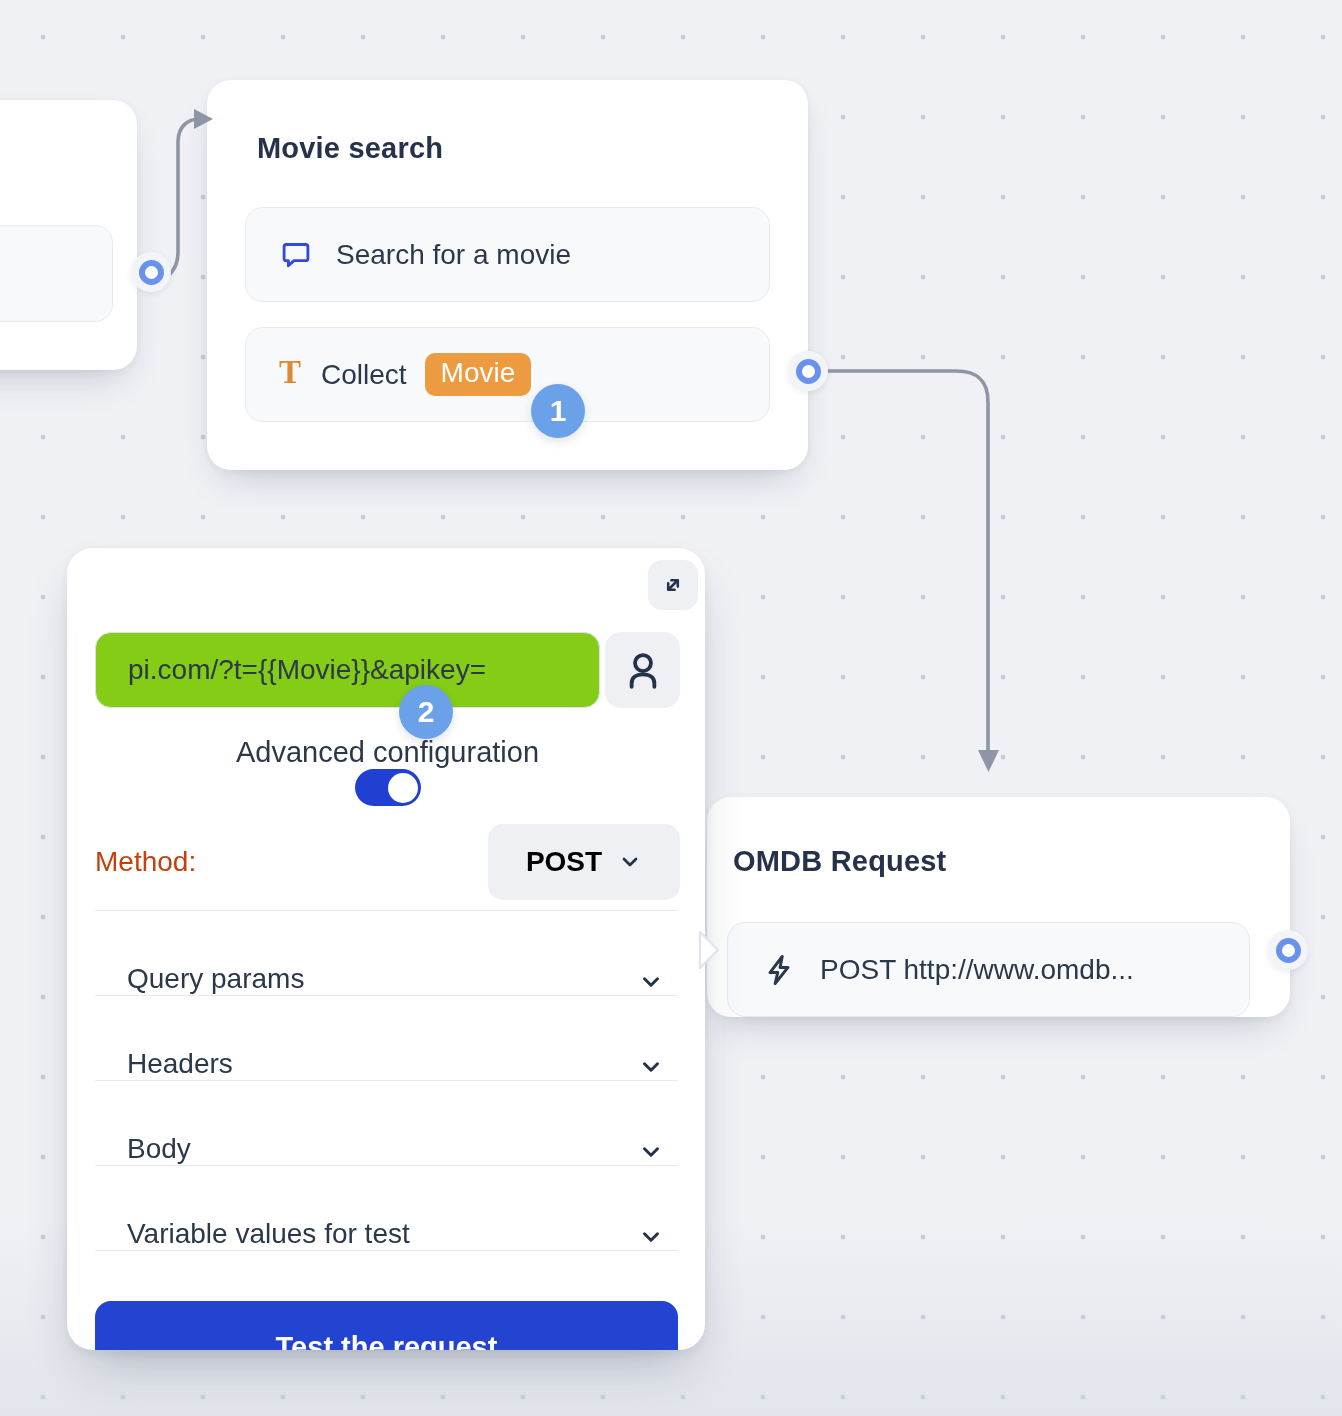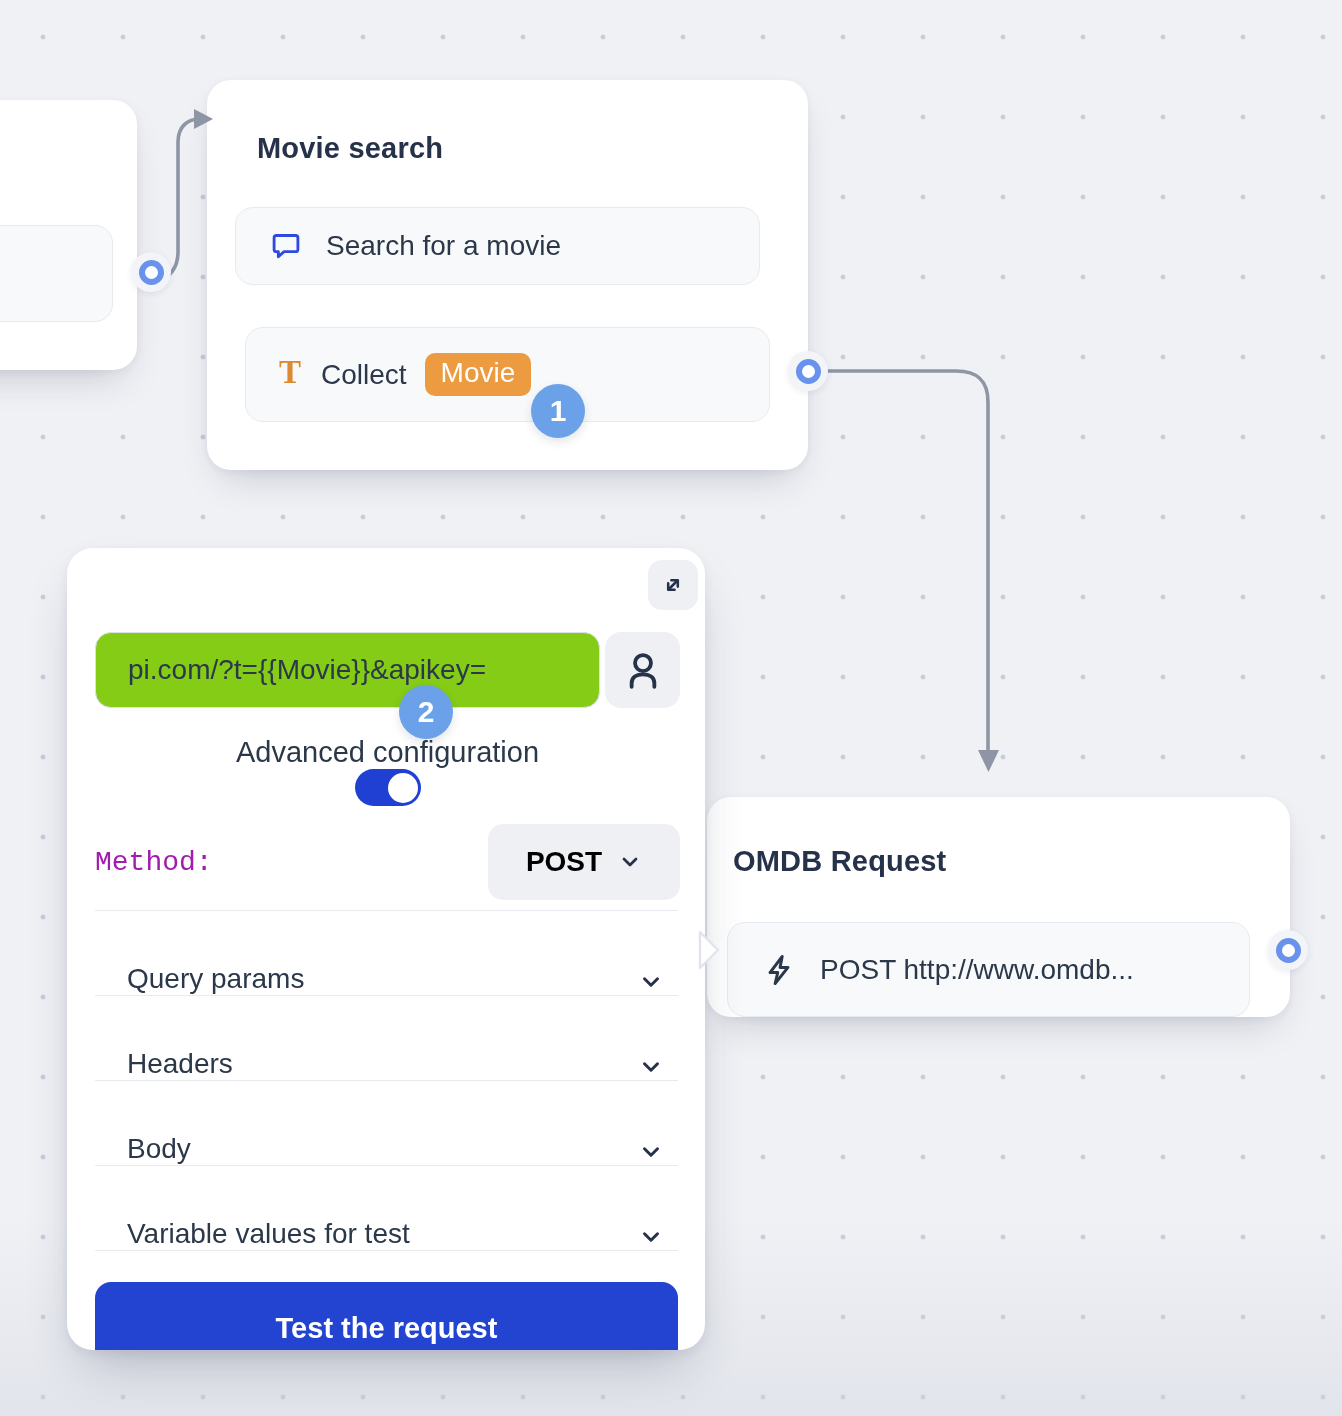--- a/index.html
+++ b/index.html
@@ -68,34 +68,34 @@
     font-family:"Liberation Sans","DejaVu Sans",sans-serif;
   }
   .user-btn{left:538px;top:84px;width:75px;height:76px;border-radius:16px;}
   .adv-row{position:absolute;left:28px;top:188px;width:585px;height:60px;display:flex;align-items:center;flex-direction:column;}
   .adv-label{font-size:29px;color:#2b3849;}
   .toggle{
     width:66px;height:37px;border-radius:19px;background:#2040d3;position:relative;cursor:pointer;flex:0 0 auto;
   }
   .toggle-knob{position:absolute;top:3.5px;left:33px;width:30px;height:30px;border-radius:50%;background:#fff;}
   .method-row{position:absolute;left:28px;top:276px;width:585px;height:76px;display:flex;align-items:center;justify-content:space-between;}
-  .method-label{font-size:28px;color:#a21caf;font-family:Liberation Mono, monospace;}
+  .method-label{font-size:28px;color:#c2410c;}
   .method-select{
     width:192px;height:76px;background:#eef0f3;border-radius:15px;border:none;cursor:pointer;
     display:flex;align-items:center;justify-content:center;gap:16px;
     font-size:28px;font-weight:600;color:#000000;
   }
   .sections{position:absolute;left:28px;top:362px;width:583px;border-top:1.5px solid #e8eaee;}
   .section-row{
     height:84px;border-bottom:1.5px solid #e8eaee;display:flex;align-items:flex-end;justify-content:space-between;
     padding:0 14px 0 32px;cursor:pointer;
   }
   .section-label{font-size:28px;color:#2b3849;}
   .test-btn{
-    position:absolute;left:28px;top:734px;width:583px;height:92px;border:none;border-radius:16px;
+    position:absolute;left:28px;top:753px;width:583px;height:92px;border:none;border-radius:16px;
     background:#2343d1;color:#fff;font-size:29px;font-weight:600;cursor:pointer;
     font-family:"Liberation Sans","DejaVu Sans",sans-serif;
   }
   .caret{position:absolute;z-index:5;}
 </style>
 </head>
 <body>
 
 <svg class="connectors" width="1342" height="1416" viewBox="0 0 1342 1416">
   <path d="M158 282 C172 276 178 266 178 252 L178 142 C178 127 187 119 200 119" fill="none" stroke="#8e95a4" stroke-width="3.6" stroke-linecap="round"></path>
@@ -107,21 +107,21 @@
 <div class="node" style="left:-170px;top:100px;width:307px;height:270px;">
   <div class="node-item" style="left:-80px;top:125px;width:363px;height:97px;"></div>
 </div>
 <div class="port" style="left:131px;top:252px;">
   <div class="port-ring"></div>
 </div>
 
 <div class="node" style="left:207px;top:80px;width:601px;height:390px;">
   <div class="node-title" style="left:50px;top:52px;">Movie search</div>
 
-  <div class="node-item" style="left:28px;top:127px;width:525px;height:78px;">
+  <div class="node-item" style="left:38px;top:127px;width:525px;height:95px;">
     <svg width="34" height="34" viewBox="0 0 24 24">
       <path d="M5.2 4.6 H18.8 Q20.4 4.6 20.4 6.2 V14.4 Q20.4 16 18.8 16 H10.6 L6.6 19.6 V16 H5.2 Q3.6 16 3.6 14.4 V6.2 Q3.6 4.6 5.2 4.6 Z" fill="none" stroke="#2f4ae0" stroke-width="2" stroke-linejoin="round"></path>
     </svg>
     <span>Search for a movie</span>
   </div>
 
   <div class="node-item" style="left:38px;top:247px;width:525px;height:95px;gap:20px;">
     <span class="text-icon">T</span>
     <span>Collect</span>
     <span class="var-badge">Movie</span>

